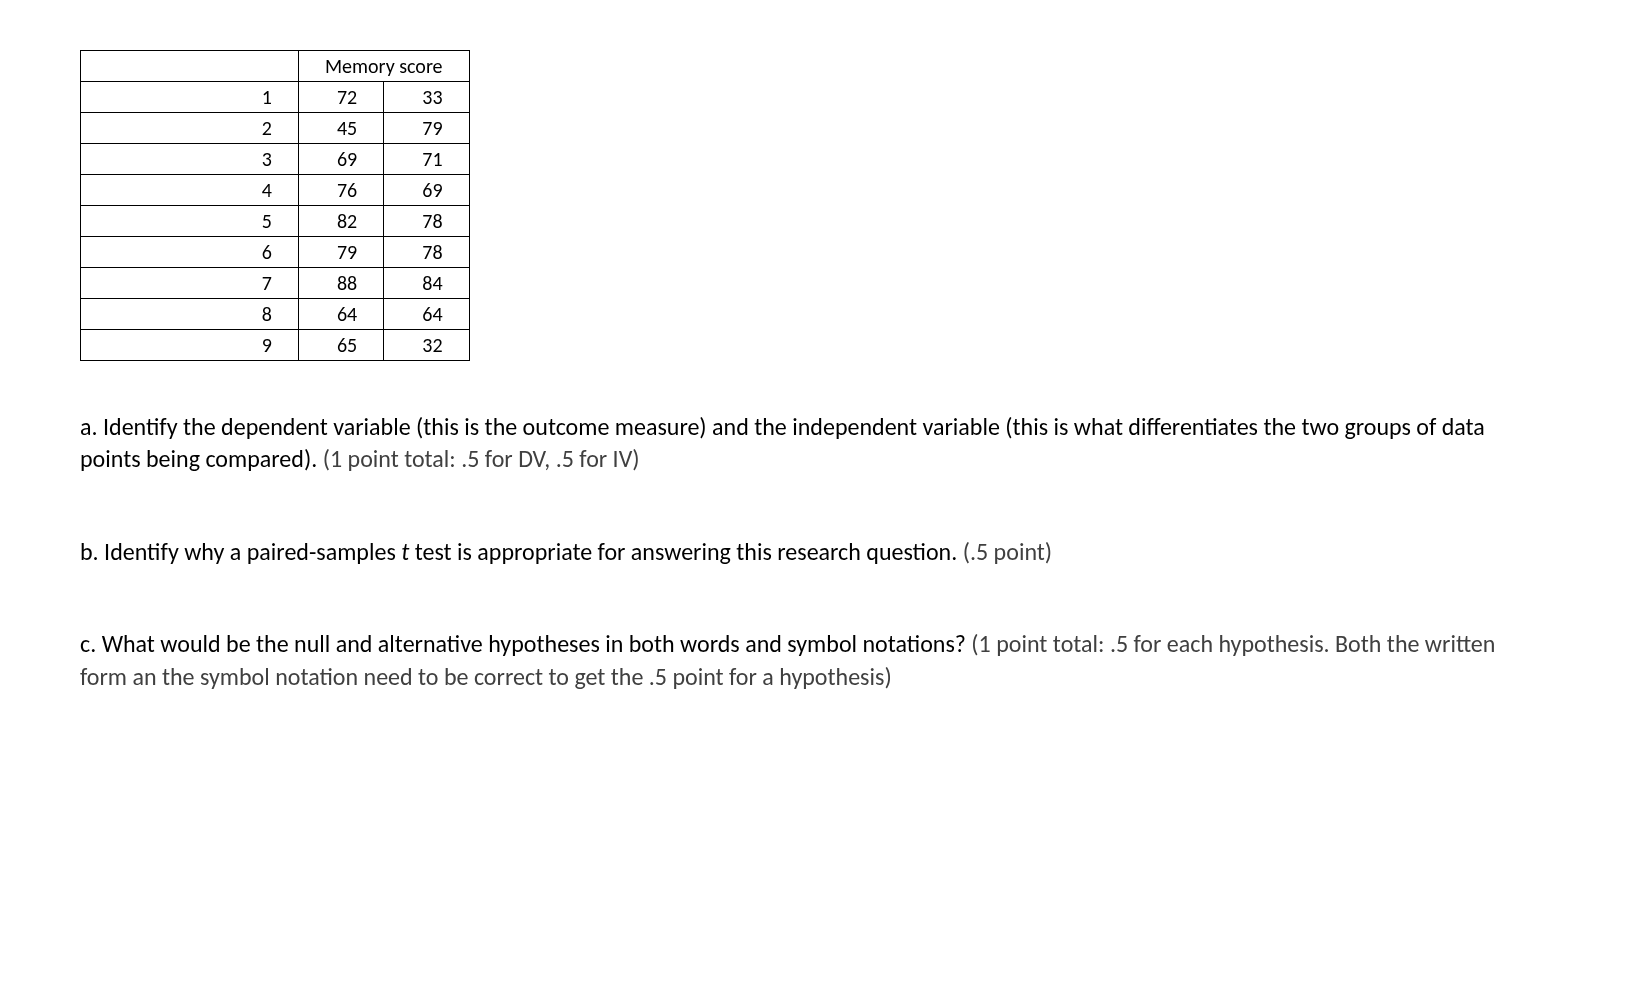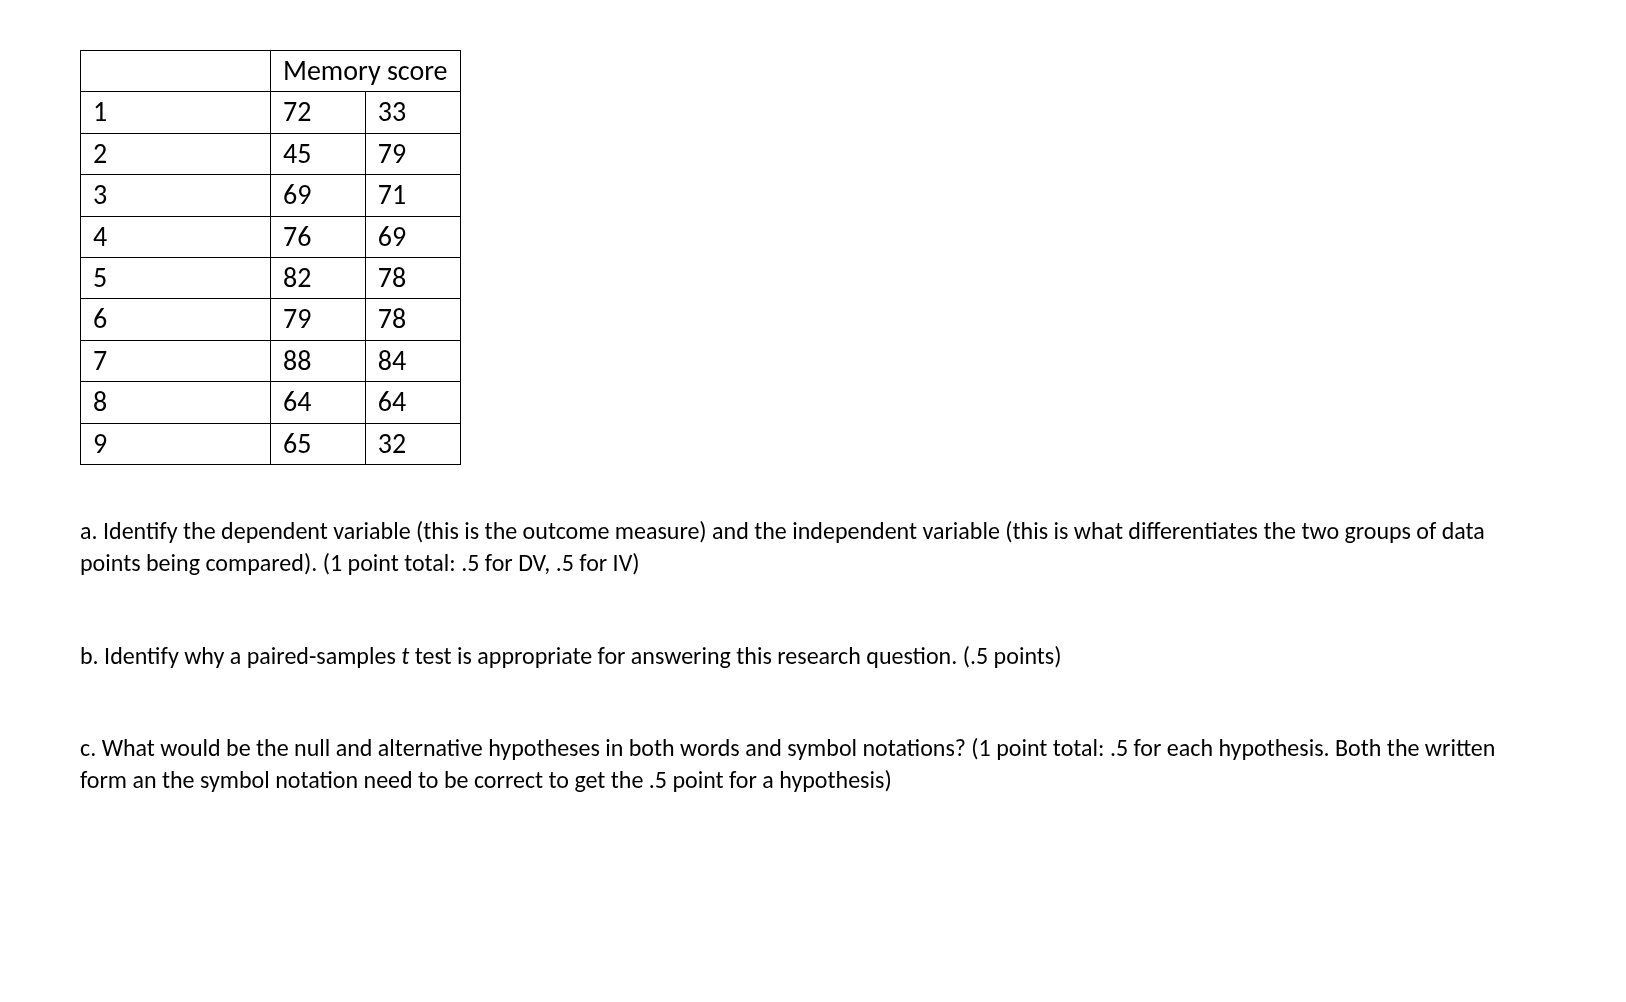--- a/index.html
+++ b/index.html
@@ -10,40 +10,40 @@
       margin: 0;
       padding: 50px 80px;
       line-height: 1.3;
     }
     table {
       border-collapse: collapse;
       margin-bottom: 50px;
     }
     th, td {
       border: 1.5px solid #000;
-      text-align: left;
+      text-align: right;
       font-weight: normal;
-      padding: 2px 12px;
-      font-size: 28px;
+      padding: 2px 26px;
+      font-size: 20px;
     }
     .col-subject {
       width: 165px;
     }
     .col-age {
       width: 270px;
     }
     .header-merged {
       font-weight: normal;
     }
     .question {
       margin-bottom: 60px;
       line-height: 1.35;
     }
     .red {
-      color: #000000;
+      color: #404040;
     }
     .italic {
       font-style: italic;
     }
   </style>
 </head>
 <body>
 
 <table>
   <tbody>
@@ -97,18 +97,18 @@
     <td>32</td>
   </tr>
 </tbody>
   </table>
 
 <div class="question">
   <span>a. Identify the dependent variable (this is the outcome measure) and the independent variable (this is what differentiates the two groups of data points being compared). </span><span class="red">(1 point total: .5 for DV, .5 for IV)</span>
 </div>
 
 <div class="question">
-  <span>b. Identify why a paired-samples </span><span class="italic">t</span><span> test is appropriate for answering this research question. </span><span class="red">(.5 points)</span>
+  <span>b. Identify why a paired-samples </span><span class="italic">t</span><span> test is appropriate for answering this research question. </span><span class="red">(.5 point)</span>
 </div>
 
 <div class="question">
   <span>c. What would be the null and alternative hypotheses in both words and symbol notations? </span><span class="red">(1 point total: .5 for each hypothesis. Both the written form an the symbol notation need to be correct to get the .5 point for a hypothesis)</span>
 </div>
 
 </body></html>

